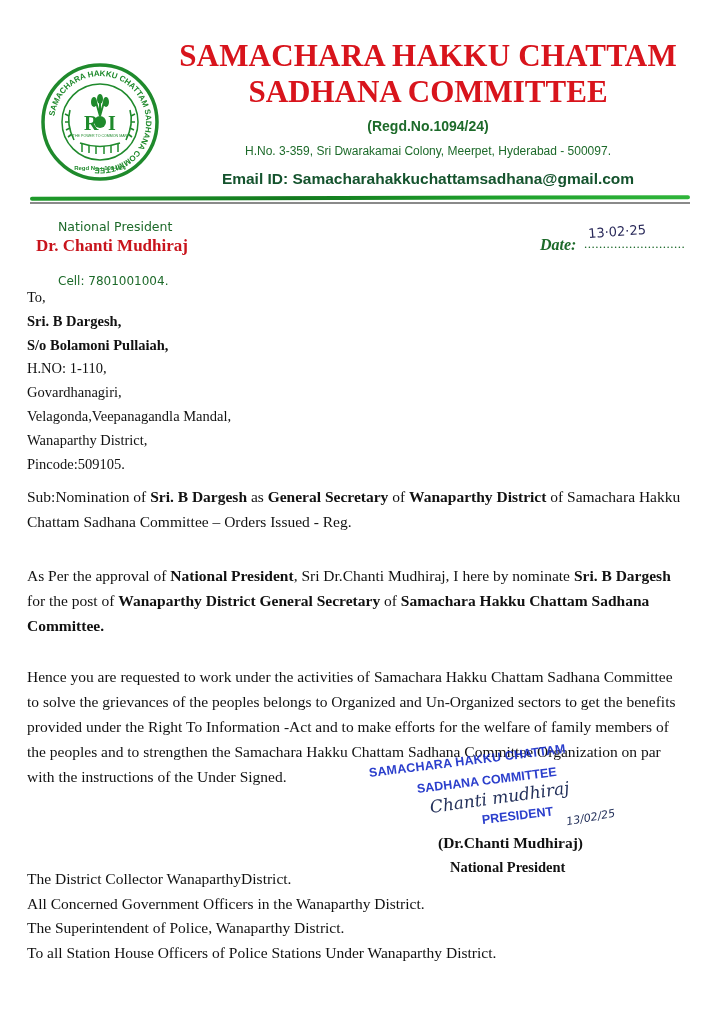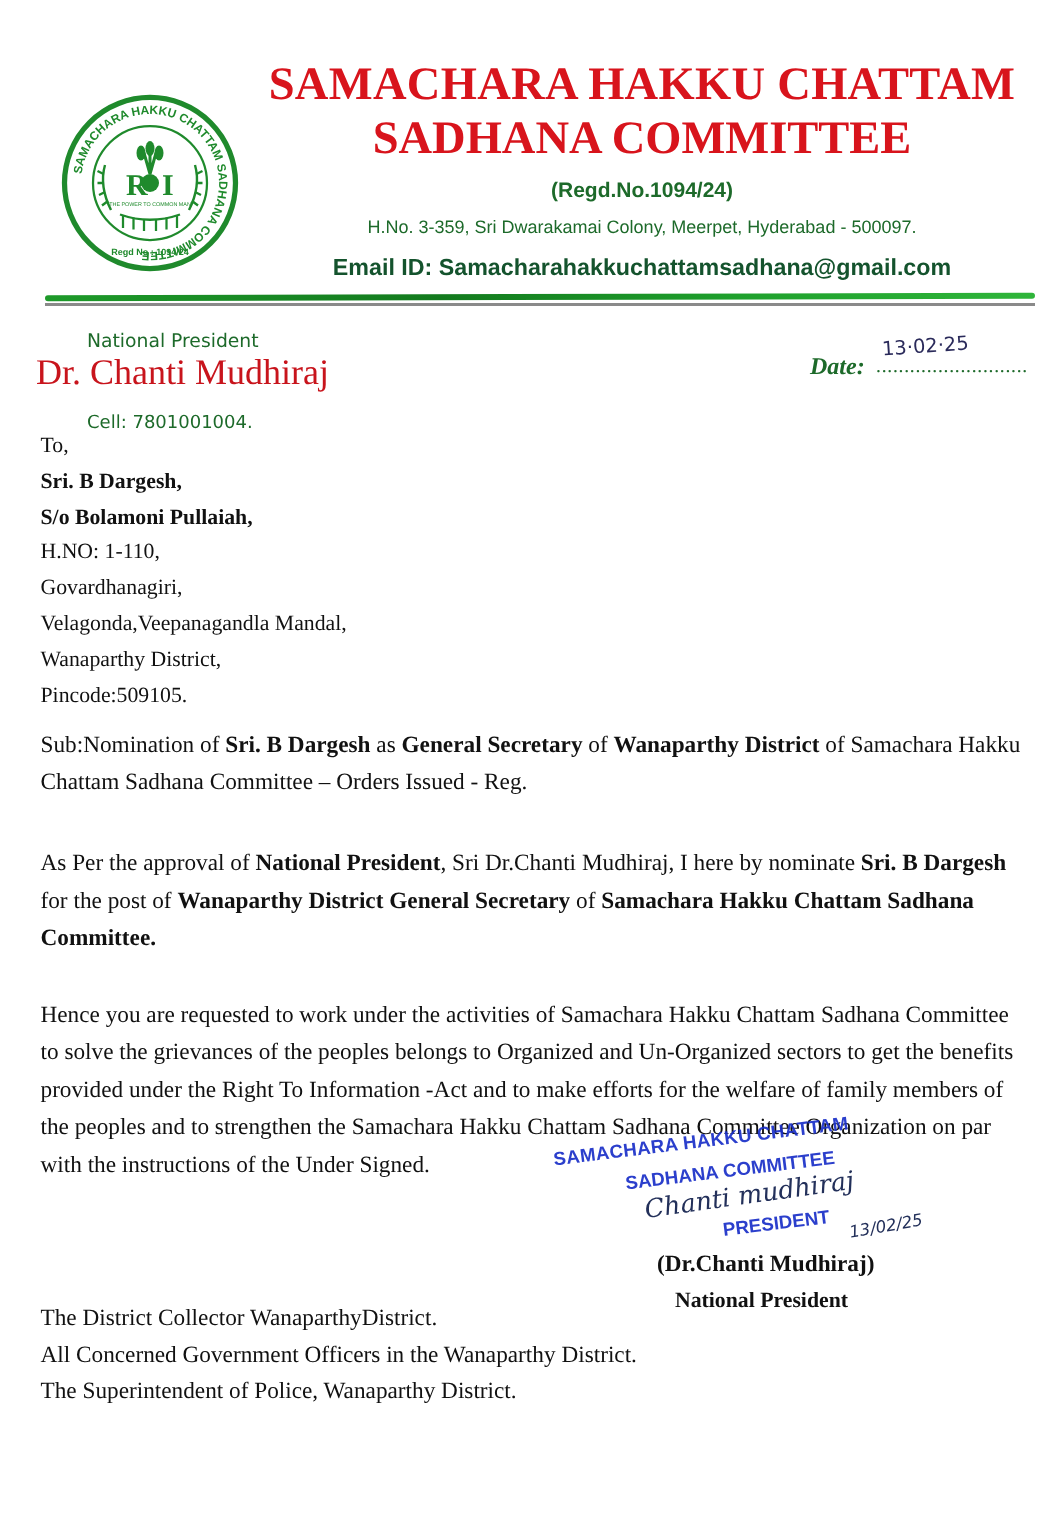--- a/index.html
+++ b/index.html
@@ -9,21 +9,21 @@
   .logo { left: 40px; top: 62px; width: 120px; height: 120px; }
   .title1 { left: 168px; top: 38px; width: 520px; text-align: center; font-family: "Liberation Serif", serif; font-weight: bold; font-size: 31px; color: #d8141c; letter-spacing: 0.2px; line-height: 36px; }
   .title2 { left: 168px; top: 74px; width: 520px; text-align: center; font-family: "Liberation Serif", serif; font-weight: bold; font-size: 31px; color: #d8141c; line-height: 36px; }
   .regd { left: 168px; top: 118px; width: 520px; text-align: center; font-family: "Liberation Sans", sans-serif; font-weight: bold; font-size: 14px; color: #1d6a2a; }
   .addr { left: 168px; top: 144px; width: 520px; text-align: center; font-family: "Liberation Sans", sans-serif; font-size: 12px; color: #1d6a2a; }
   .email { left: 168px; top: 170px; width: 520px; text-align: center; font-family: "Liberation Sans", sans-serif; font-size: 15.5px; color: #14532d; font-weight: bold; }
   .rule-green { left: 30px; top: 196px; width: 660px; height: 4px; background: linear-gradient(90deg,#1e9a2a,#137a1e 40%,#1ea02c 70%,#2fb53a); border-radius: 2px; transform: rotate(-0.15deg); }
   .rule-gray { left: 30px; top: 202px; width: 660px; height: 1.5px; background: #8a8a8a; }
   
   .np-label { left: 58px; top: 219px; font-family: "DejaVu Sans", sans-serif; font-size: 12.5px; color: #1d6a2a; }
-  .np-name { left: 24px; top: 236px; font-family: "Liberation Serif", serif; font-weight: normal; font-size: 24px; color: #c8141c; }
+  .np-name { left: 36px; top: 236px; font-family: "Liberation Serif", serif; font-weight: bold; font-size: 17px; color: #c8141c; }
   .np-cell { left: 58px; top: 264px; font-family: "DejaVu Sans", sans-serif; font-size: 12px; color: #1d6a2a; margin-top: 10px; }
   .date-label { left: 540px; top: 236px; font-family: "Liberation Serif", serif; font-style: italic; font-size: 16px; color: #1d6a2a; font-weight: bold; }
   .date-dots { left: 584px; top: 236px; font-size: 13px; color: #1d6a2a; letter-spacing: 0.5px; }
   .date-val { left: 588px; top: 224px; font-family: "DejaVu Sans", sans-serif; font-size: 13px; color: #2a2a5a; transform: rotate(-4deg); }
   
   .to { left: 27px; top: 286px; font-size: 14.5px; line-height: 23.8px; }
   .to .b { font-weight: bold; }
   
   .para { left: 27px; width: 660px; font-size: 15.5px; line-height: 25px; }
   .p-sub { top: 484px; }
@@ -118,13 +118,14 @@
 <div class="abs sign">Chanti mudhiraj</div>
 <div class="abs stamp3">PRESIDENT</div>
 <div class="abs sign-date">13/02/25</div>
 <div class="abs sig-name">(Dr.Chanti Mudhiraj)</div>
 <div class="abs sig-title">National President</div>
 
 <div class="abs copy">
   <div>The District Collector WanaparthyDistrict.</div>
   <div>All Concerned Government Officers in the Wanaparthy District.</div>
   <div>The Superintendent of  Police, Wanaparthy District.</div>
+  <div>To all Station House Officers of Police Stations Under Wanaparthy District.</div>
 </div>
 
 </body></html>

